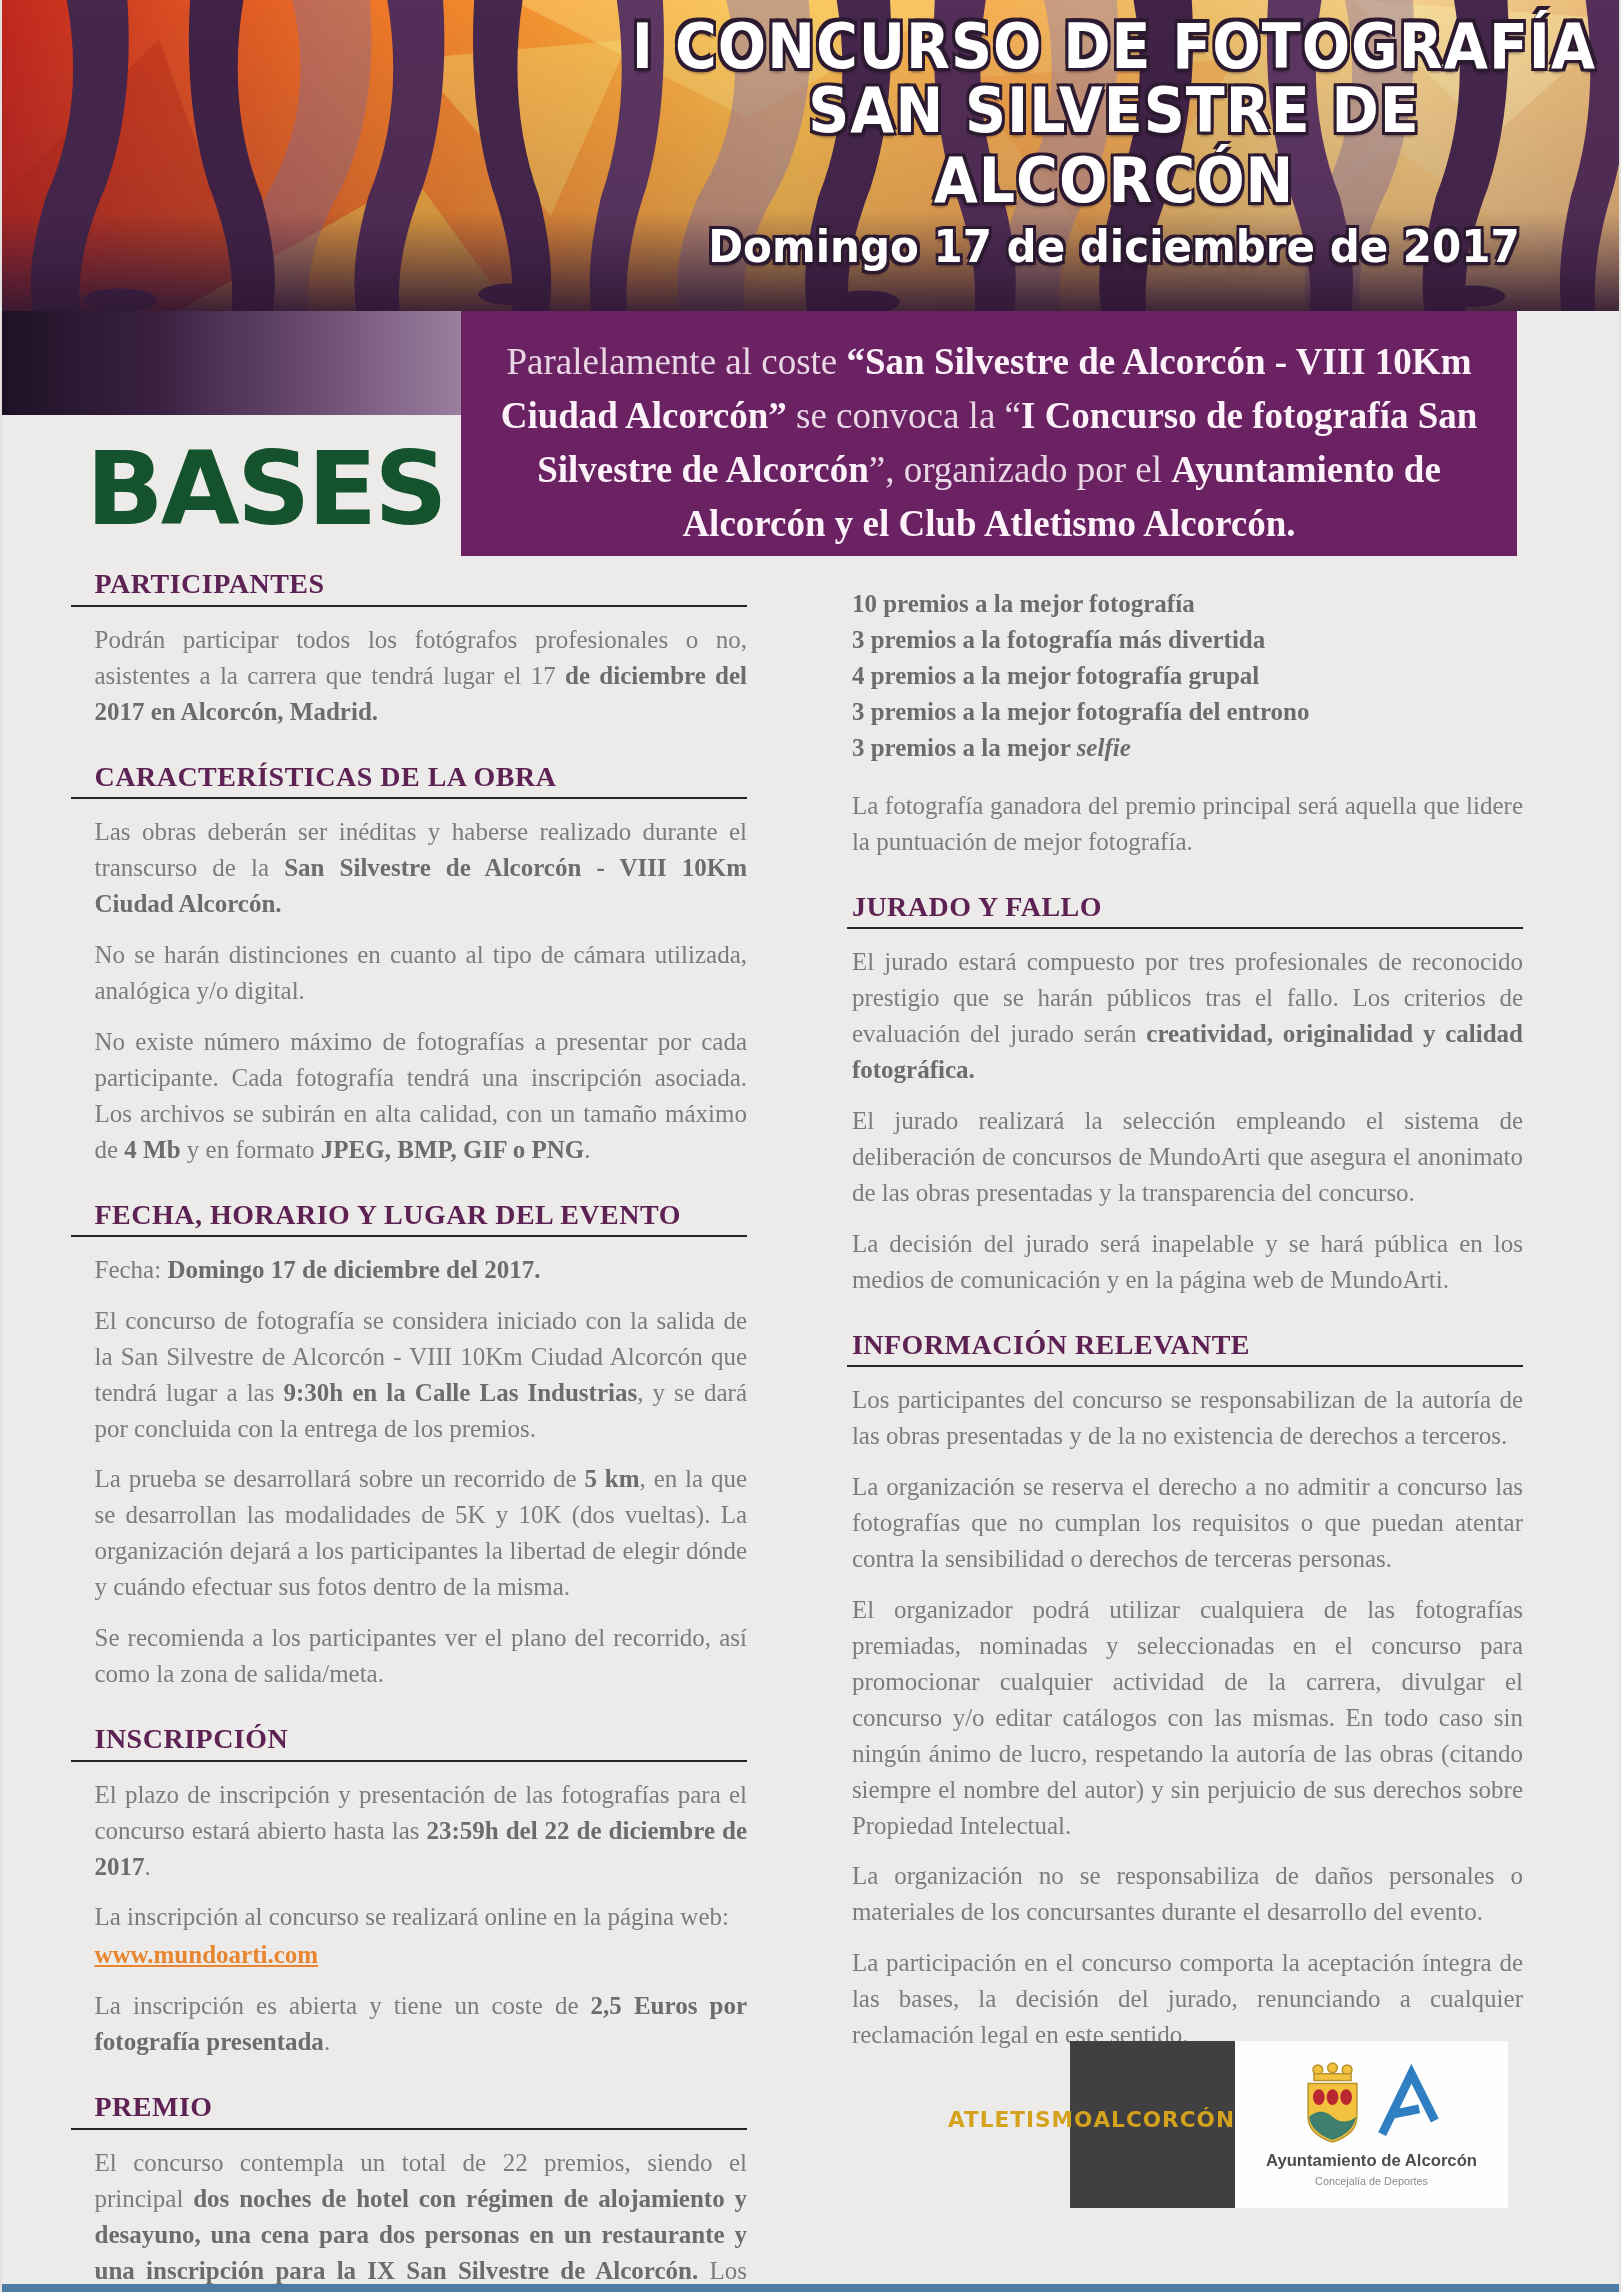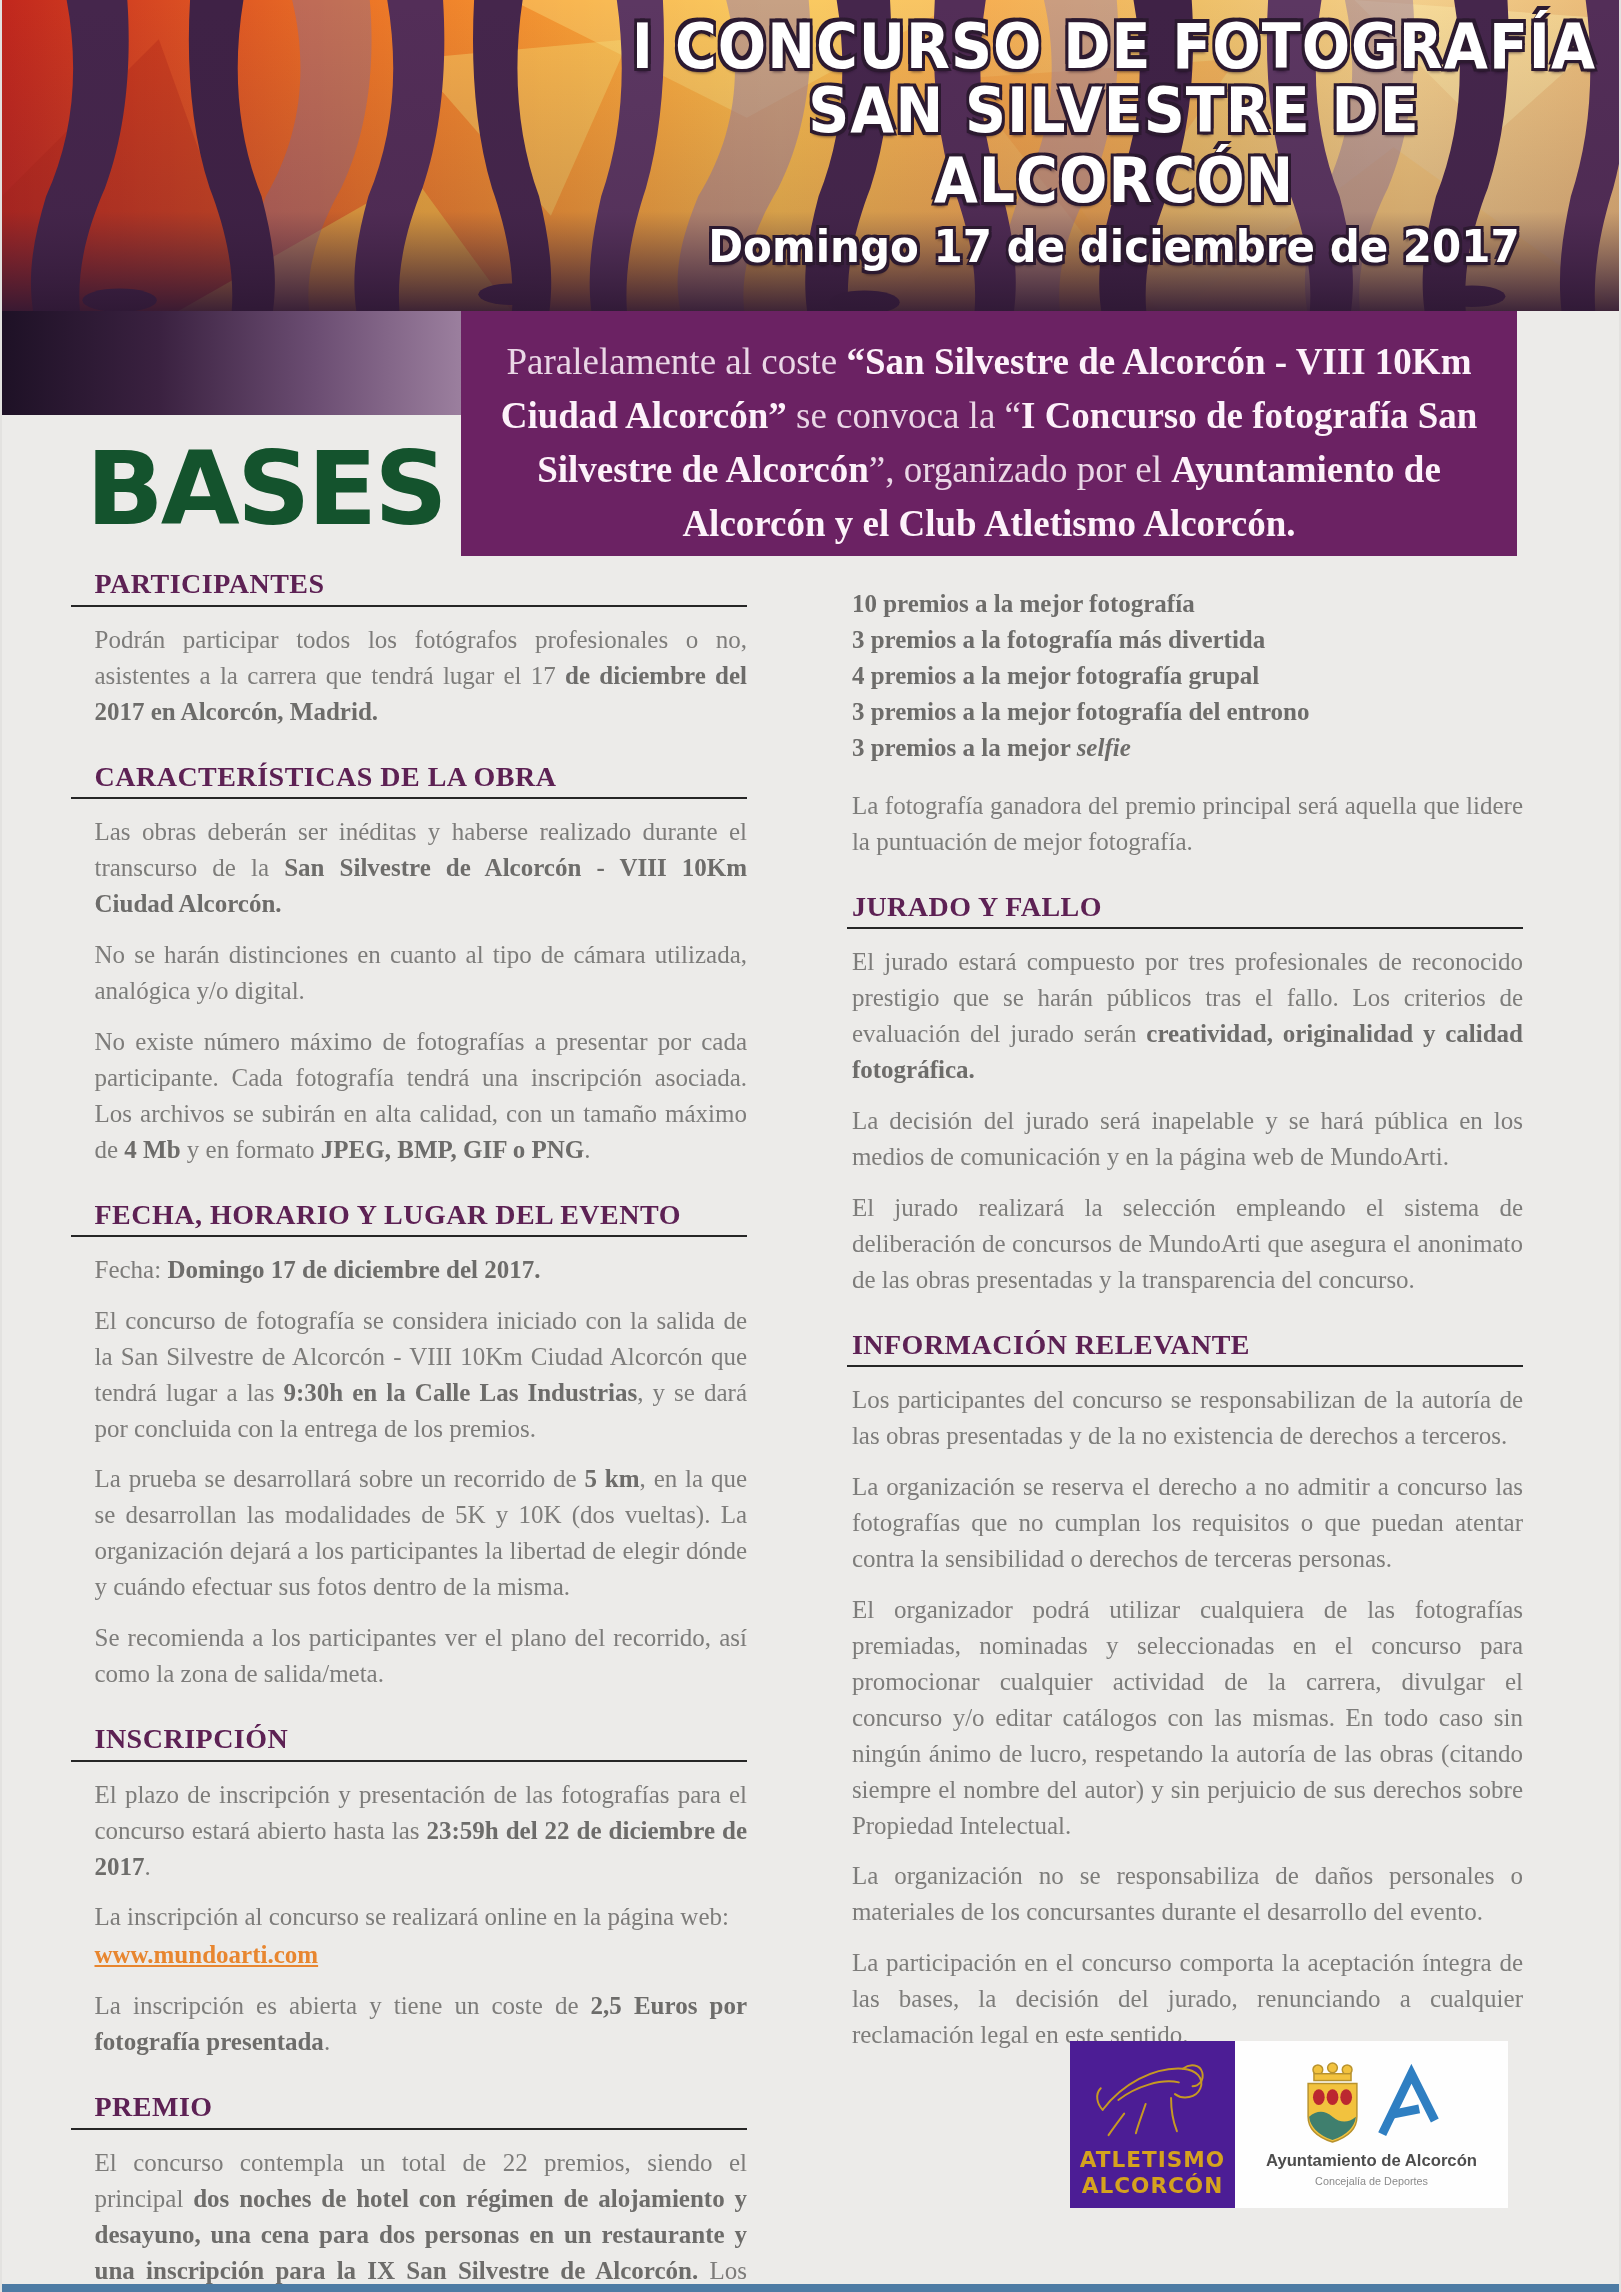--- a/index.html
+++ b/index.html
@@ -59,22 +59,22 @@
   .col p.plist{margin:0 0 0 4.9px;text-align:left;}
   .col p.after-list{margin-top:21.6px;}
   .col p.nogap-bottom{margin-bottom:2px;}
   .col p.nogap-top{margin-top:2px;text-align:left;}
   .b{font-weight:bold;color:#6d6c6a;}
   .i{font-style:italic;}
   .link{color:#e8862f;font-weight:bold;text-decoration:underline;cursor:pointer;}
   
   .logos{position:absolute;top:2041px;left:1068px;display:flex;}
   .logo-atletismo{
-    width:165px;height:167px;background:#4c1d95;color:#d5a21e;
-    display:flex;flex-direction:column;align-items:center;justify-content:flex-end;
+    width:165px;height:167px;background:#404040;color:#d5a21e;
+    display:flex;align-items:center;justify-content:flex-end;
     font-family:"DejaVu Sans", sans-serif;font-weight:bold;
     font-size:21.6px;line-height:25.5px;letter-spacing:1px;text-align:center;
     padding-bottom:9.8px;box-sizing:border-box;
   }
   .logo-atletismo svg{width:127px;height:84px;margin-bottom:5.9px;}
   .logo-ayto{
     width:273px;height:167px;background:#fefefe;
     display:flex;flex-direction:column;align-items:center;justify-content:center;
     font-family:"Liberation Sans", sans-serif;text-align:center;
   }
@@ -187,22 +187,22 @@
       <p class="plist"><span class="b">10 premios a la mejor fotografía</span></p>
       <p class="plist"><span class="b">3 premios a la fotografía más divertida</span></p>
       <p class="plist"><span class="b">4 premios a la mejor fotografía grupal</span></p>
       <p class="plist"><span class="b">3 premios a la mejor fotografía del entrono</span></p>
       <p class="plist"><span class="b">3 premios a la mejor </span><span class="b i">selfie</span></p>
       <p class="after-list"><span>La fotografía ganadora del premio principal será aquella que lidere la puntuación de mejor fotografía.</span></p>
       <div class="sechead">
         <h2>JURADO Y FALLO</h2>
       </div>
       <p><span>El jurado estará compuesto por tres profesionales de reconocido prestigio que se harán públicos tras el fallo. Los criterios de evaluación del jurado serán </span><span class="b">creatividad, originalidad y calidad fotográfica.</span></p>
+      <p><span>El jurado realizará la selección empleando el sistema de deliberación de concursos de MundoArti que asegura el anonimato de las obras presentadas y la transparencia del concurso.</span></p>
       <p><span>La decisión del jurado será inapelable y se hará pública en los medios de comunicación y en la página web de MundoArti.</span></p>
-      <p><span>El jurado realizará la selección empleando el sistema de deliberación de concursos de MundoArti que asegura el anonimato de las obras presentadas y la transparencia del concurso.</span></p>
       <div class="sechead">
         <h2>INFORMACIÓN RELEVANTE</h2>
       </div>
       <p><span>Los participantes del concurso se responsabilizan de la autoría de las obras presentadas y de la no existencia de derechos a terceros.</span></p>
       <p><span>La organización se reserva el derecho a no admitir a concurso las fotografías que no cumplan los requisitos o que puedan atentar contra la sensibilidad o derechos de terceras personas.</span></p>
       <p><span>El organizador podrá utilizar cualquiera de las fotografías premiadas, nominadas y seleccionadas en el concurso para promocionar cualquier actividad de la carrera, divulgar el concurso y/o editar catálogos con las mismas. En todo caso sin ningún ánimo de lucro, respetando la autoría de las obras (citando siempre el nombre del autor) y sin perjuicio de sus derechos sobre Propiedad Intelectual.</span></p>
       <p><span>La organización no se responsabiliza de daños personales o materiales de los concursantes durante el desarrollo del evento.</span></p>
       <p><span>La participación en el concurso comporta la aceptación íntegra de las bases, la decisión del jurado, renunciando a cualquier reclamación legal en este sentido.</span></p>
     </div>
 

